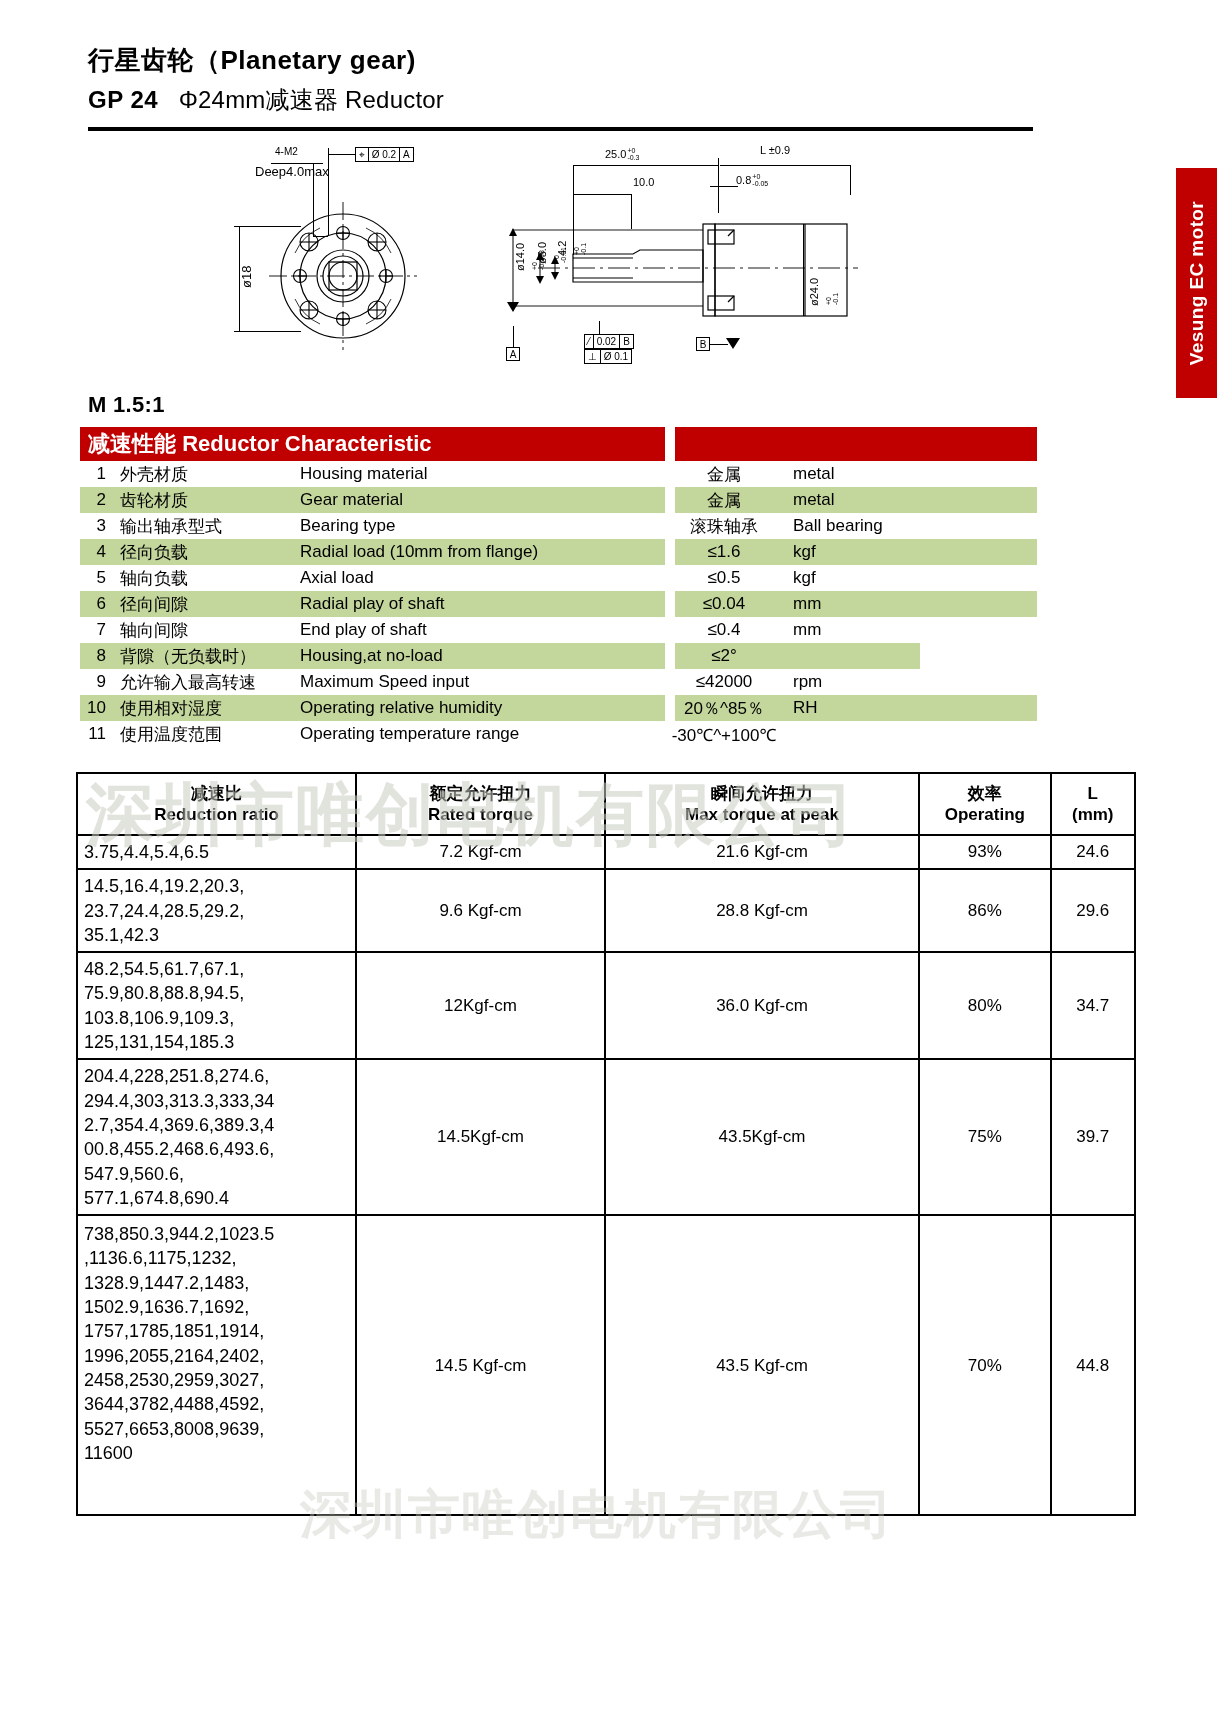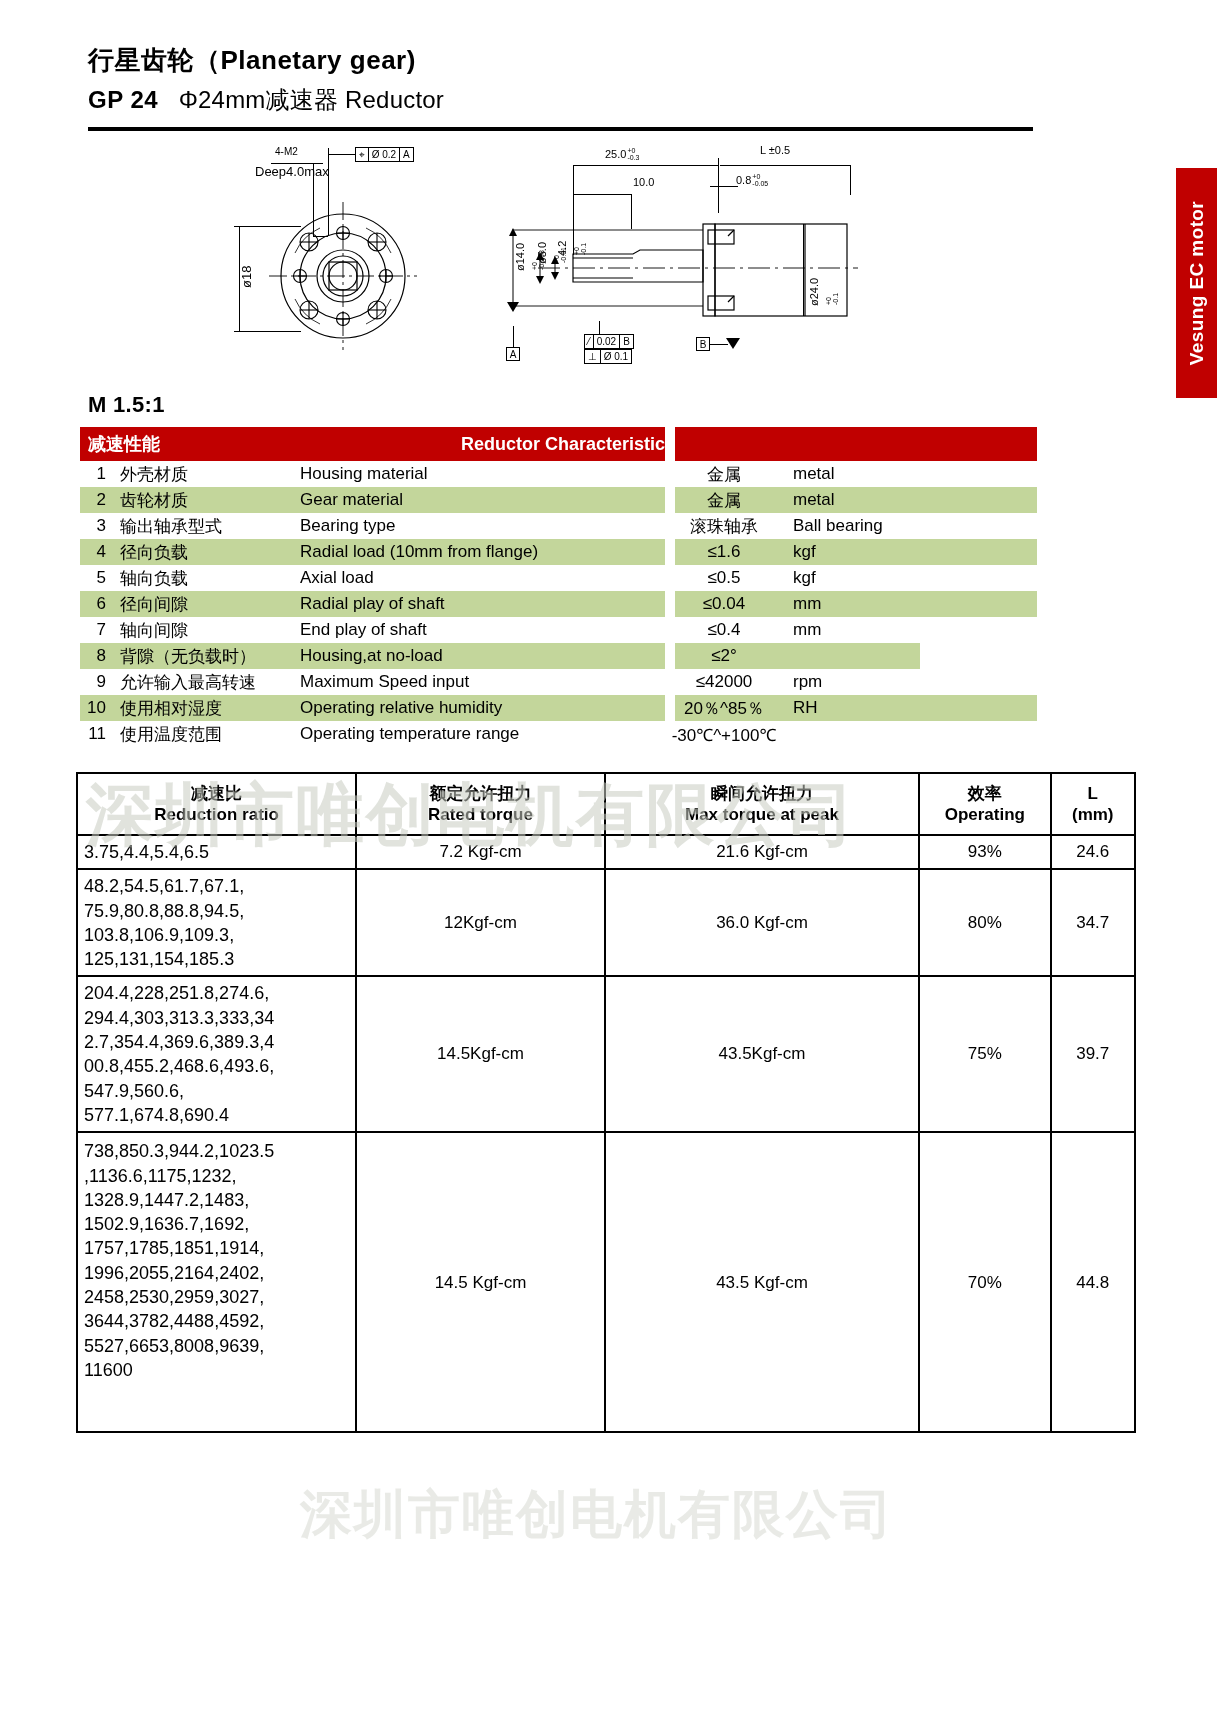--- a/index.html
+++ b/index.html
@@ -82,21 +82,21 @@
   
   #char-table {
     position: absolute; left: 80px; top: 427px;
     width: 957px;
     font-size: 17px;
   }
   #char-head { display: flex; height: 34px; }
   #char-head .seg-left {
     width: 585px; background: #c00000; color: #fff;
     font-weight: bold; display: flex; align-items: center;
-    padding-left: 8px; font-size: 18px; white-space: nowrap; justify-content: space-between;
+    padding-left: 8px; font-size: 22px; white-space: nowrap;
   }
   #char-head .seg-gap { width: 10px; background: #fff; }
   #char-head .seg-right { flex: 1; background: #c00000; }
 
   .char-row { display: flex; align-items: center; height: 26px; position: relative; }
   .char-row .c-no   { width: 40px; text-align: right; padding-right: 14px; }
   .char-row .c-cn   { width: 180px; }
   .char-row .c-en   { width: 365px; }
   .char-row .c-val  { width: 118px; text-align: center; }
   .char-row .c-unit { width: 120px; padding-left: 10px; }
@@ -278,21 +278,21 @@
 
     <div class="dim-txt" style="position:absolute; left:135px; top:40px;">10.0</div>
     <div class="hline" style="left:75px; top:58px; width:58px;"></div>
     <div class="vline" style="left:133px; top:58px; height:35px;"></div>
 
     <div style="position:absolute; left:238px; top:34px;">
       <span class="dim-txt">0.8</span><span class="tol"><span>+0</span><br><span>-0.05</span></span>
     </div>
     <div class="hline" style="left:212px; top:50px; width:28px;"></div>
 
-    <div class="dim-txt" style="position:absolute; left:262px; top:8px;">L  ±0.5</div>
+    <div class="dim-txt" style="position:absolute; left:262px; top:8px;">L  ±0.9</div>
     <div class="hline" style="left:222px; top:29px; width:130px;"></div>
     <div class="vline" style="left:352px; top:29px; height:30px;"></div>
 
     <div style="position:absolute; left:296px; top:170px;">
       <div class="rot90" style="position:absolute; left:10px; top:0;">
         <span class="dim-txt">ø24.0</span><span class="tol"><span>+0</span><br><span>-0.1</span></span>
       </div>
     </div>
     <div class="vline" style="left:305px; top:88px; height:92px;"></div>
 
@@ -481,20 +481,29 @@
       </th>
     </tr>
   </thead>
   <tbody id="ratio-body">
       <tr>
         <td class="ratio-cell" style="white-space: pre-line;">3.75,4.4,5.4,6.5</td>
         <td class="c-torque ctr">7.2 Kgf-cm</td>
         <td class="c-peak ctr">21.6 Kgf-cm</td>
         <td class="c-eff ctr">93%</td>
         <td class="c-len ctr">24.6</td>
+      </tr>
+      <tr>
+        <td class="ratio-cell" style="white-space: pre-line;">14.5,16.4,19.2,20.3,
+23.7,24.4,28.5,29.2,
+35.1,42.3</td>
+        <td class="c-torque ctr">9.6 Kgf-cm</td>
+        <td class="c-peak ctr">28.8 Kgf-cm</td>
+        <td class="c-eff ctr">86%</td>
+        <td class="c-len ctr">29.6</td>
       </tr>
       <tr>
         <td class="ratio-cell" style="white-space: pre-line;">48.2,54.5,61.7,67.1,
 75.9,80.8,88.8,94.5,
 103.8,106.9,109.3,
 125,131,154,185.3</td>
         <td class="c-torque ctr">12Kgf-cm</td>
         <td class="c-peak ctr">36.0 Kgf-cm</td>
         <td class="c-eff ctr">80%</td>
         <td class="c-len ctr">34.7</td>

